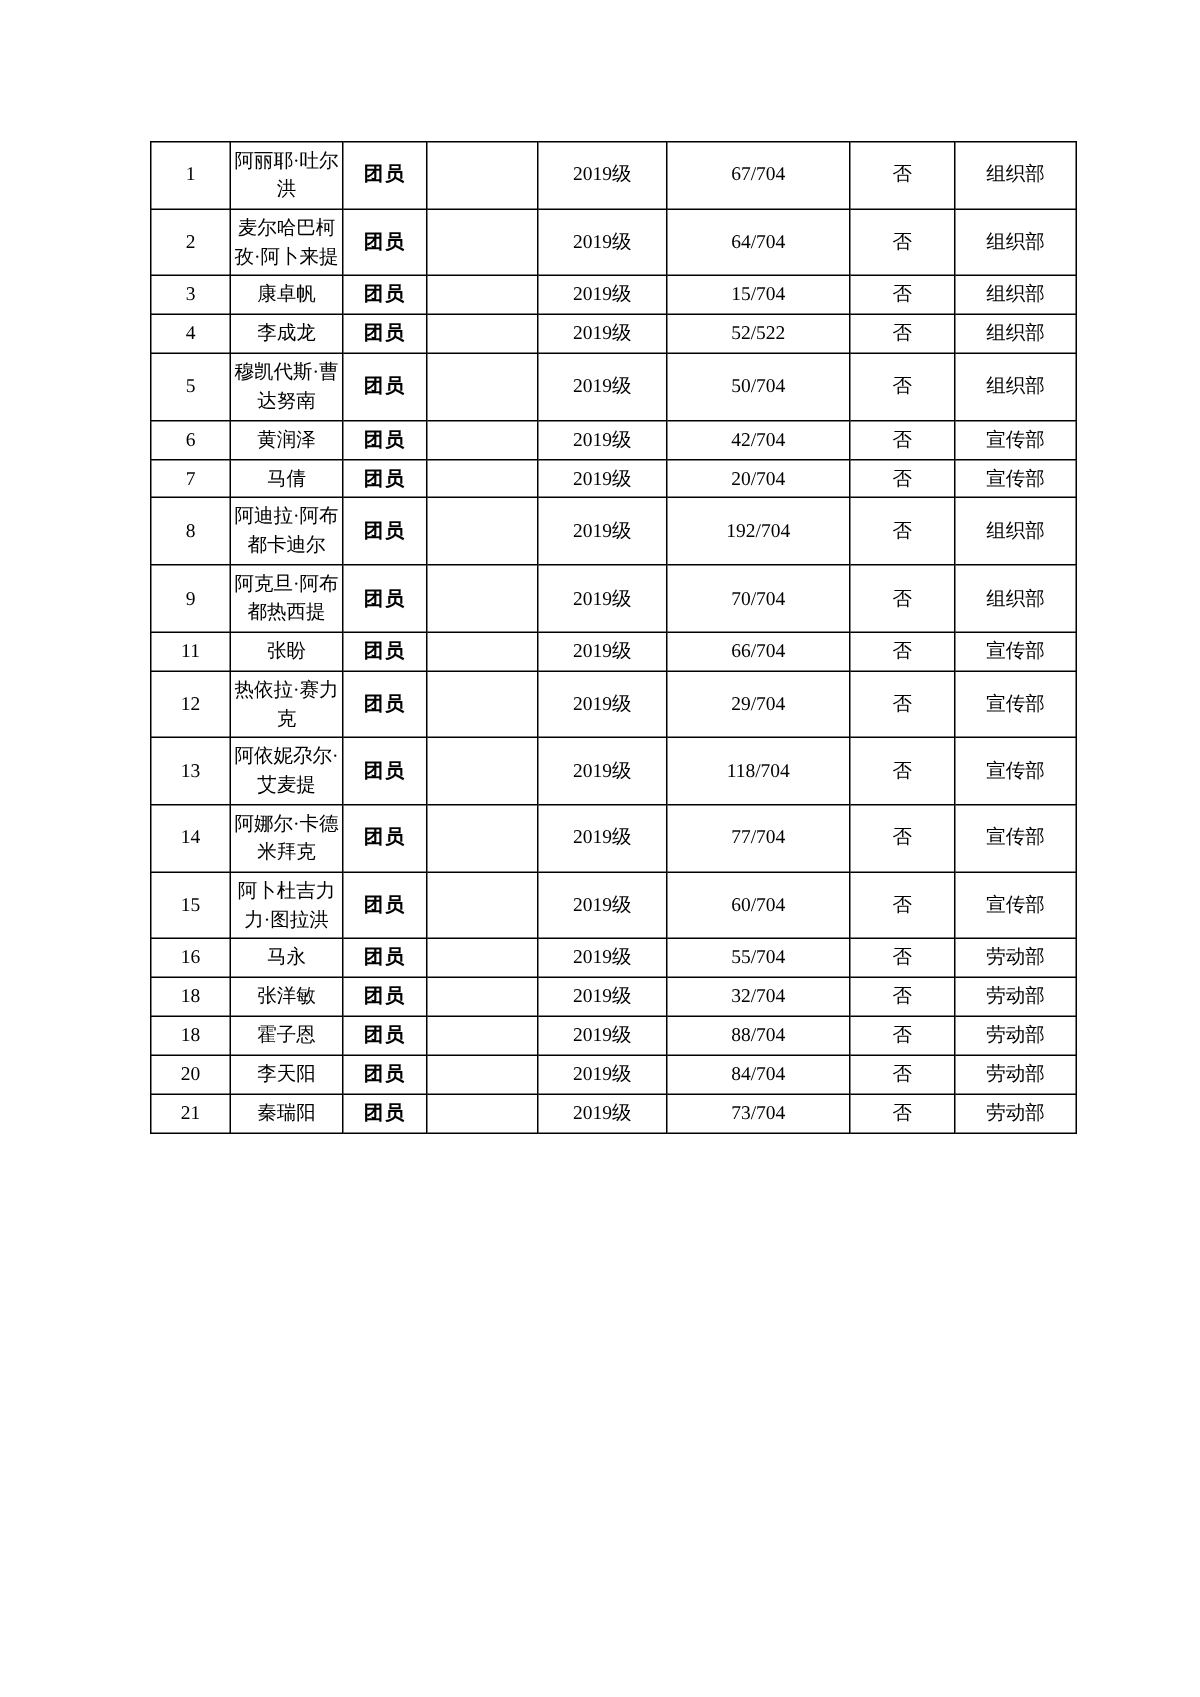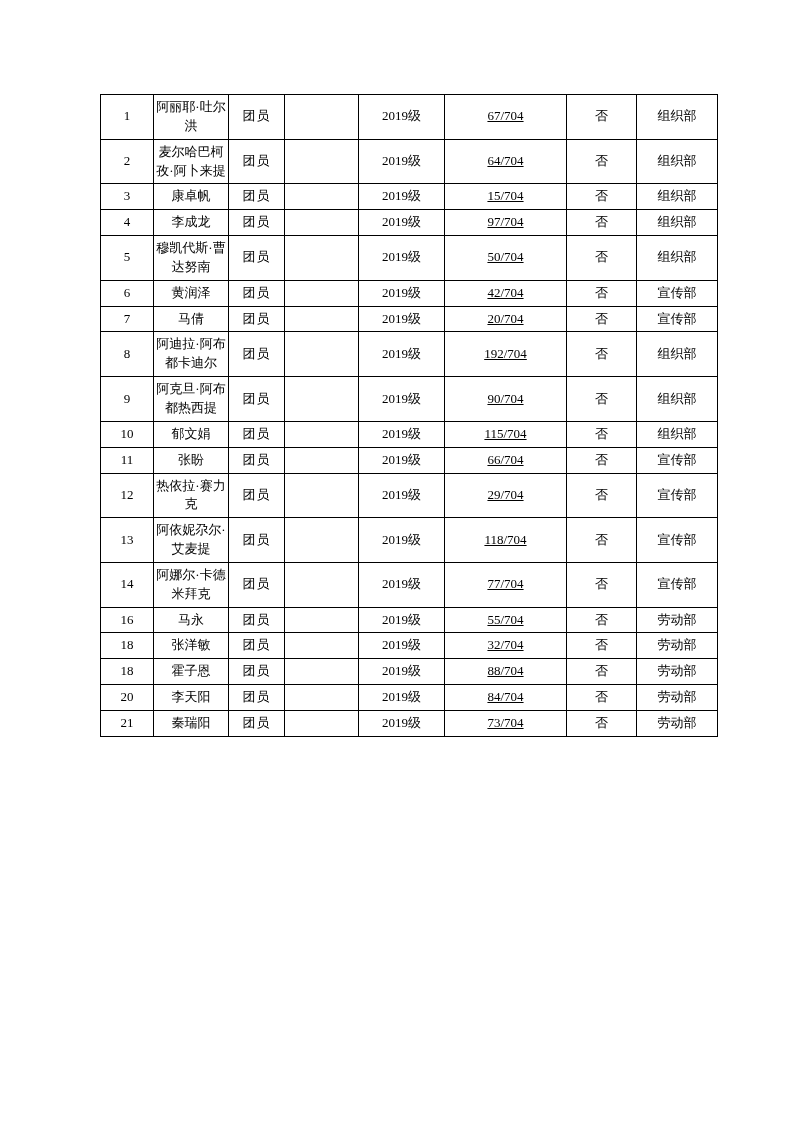--- a/index.html
+++ b/index.html
@@ -52,24 +52,24 @@
   col.c-yn    { width: 70px; }
   col.c-dept  { width: 81px; }
 
   .cell-name {
     letter-spacing: 0px;
     padding-left: 4px;
     padding-right: 4px;
   }
   .cell-role {
     letter-spacing: 1px;
+    font-weight: bold;
   }
   .cell-num {
     font-size: 13px;
-    text-decoration: underline;
   }
   .cell-idx {
     font-size: 13px;
   }
   .cell-grade {
     font-size: 13px;
   }
   .cell-dept {
     font-size: 13px;
   }
@@ -126,21 +126,21 @@
             <td class="cell-num">15/704</td>
             <td class="cell-yn">否</td>
             <td class="cell-dept">组织部</td>
           </tr>
           <tr>
             <td class="cell-idx">4</td>
             <td class="cell-name">李成龙</td>
             <td class="cell-role">团员</td>
             <td class="blank-cell"></td>
             <td class="cell-grade">2019级</td>
-            <td class="cell-num">97/704</td>
+            <td class="cell-num">52/522</td>
             <td class="cell-yn">否</td>
             <td class="cell-dept">组织部</td>
           </tr>
           <tr>
             <td class="cell-idx">5</td>
             <td class="cell-name">穆凯代斯·曹达努南</td>
             <td class="cell-role">团员</td>
             <td class="blank-cell"></td>
             <td class="cell-grade">2019级</td>
             <td class="cell-num">50/704</td>
@@ -176,31 +176,21 @@
             <td class="cell-num">192/704</td>
             <td class="cell-yn">否</td>
             <td class="cell-dept">组织部</td>
           </tr>
           <tr>
             <td class="cell-idx">9</td>
             <td class="cell-name">阿克旦·阿布都热西提</td>
             <td class="cell-role">团员</td>
             <td class="blank-cell"></td>
             <td class="cell-grade">2019级</td>
-            <td class="cell-num">90/704</td>
-            <td class="cell-yn">否</td>
-            <td class="cell-dept">组织部</td>
-          </tr>
-          <tr>
-            <td class="cell-idx">10</td>
-            <td class="cell-name">郁文娟</td>
-            <td class="cell-role">团员</td>
-            <td class="blank-cell"></td>
-            <td class="cell-grade">2019级</td>
-            <td class="cell-num">115/704</td>
+            <td class="cell-num">70/704</td>
             <td class="cell-yn">否</td>
             <td class="cell-dept">组织部</td>
           </tr>
           <tr>
             <td class="cell-idx">11</td>
             <td class="cell-name">张盼</td>
             <td class="cell-role">团员</td>
             <td class="blank-cell"></td>
             <td class="cell-grade">2019级</td>
             <td class="cell-num">66/704</td>
@@ -227,20 +217,30 @@
             <td class="cell-yn">否</td>
             <td class="cell-dept">宣传部</td>
           </tr>
           <tr>
             <td class="cell-idx">14</td>
             <td class="cell-name">阿娜尔·卡德米拜克</td>
             <td class="cell-role">团员</td>
             <td class="blank-cell"></td>
             <td class="cell-grade">2019级</td>
             <td class="cell-num">77/704</td>
+            <td class="cell-yn">否</td>
+            <td class="cell-dept">宣传部</td>
+          </tr>
+          <tr>
+            <td class="cell-idx">15</td>
+            <td class="cell-name">阿卜杜吉力力·图拉洪</td>
+            <td class="cell-role">团员</td>
+            <td class="blank-cell"></td>
+            <td class="cell-grade">2019级</td>
+            <td class="cell-num">60/704</td>
             <td class="cell-yn">否</td>
             <td class="cell-dept">宣传部</td>
           </tr>
           <tr>
             <td class="cell-idx">16</td>
             <td class="cell-name">马永</td>
             <td class="cell-role">团员</td>
             <td class="blank-cell"></td>
             <td class="cell-grade">2019级</td>
             <td class="cell-num">55/704</td>

